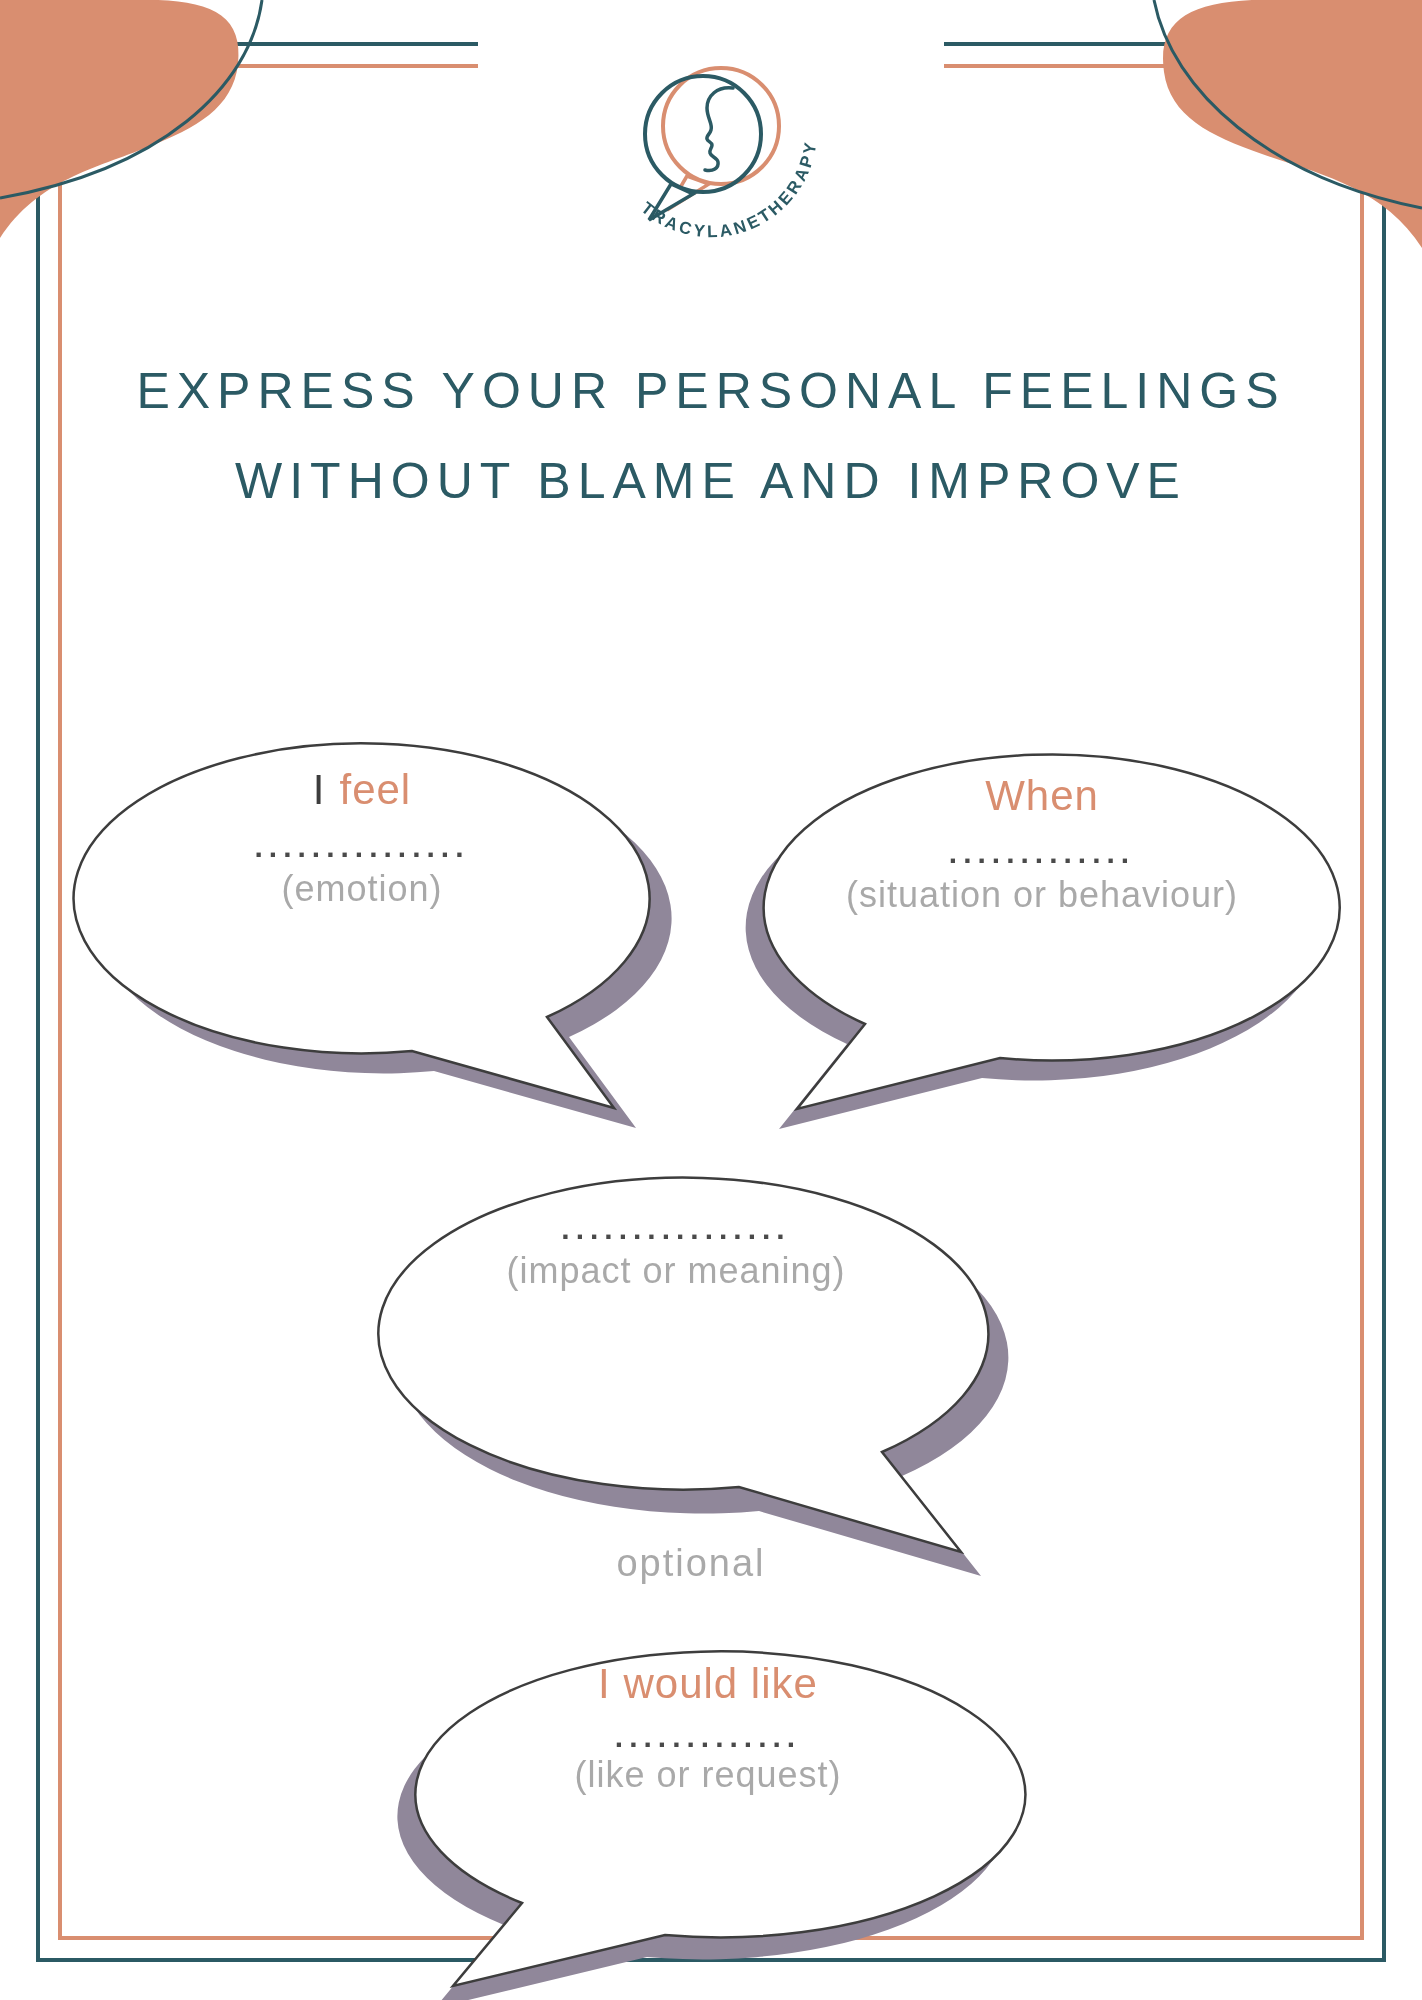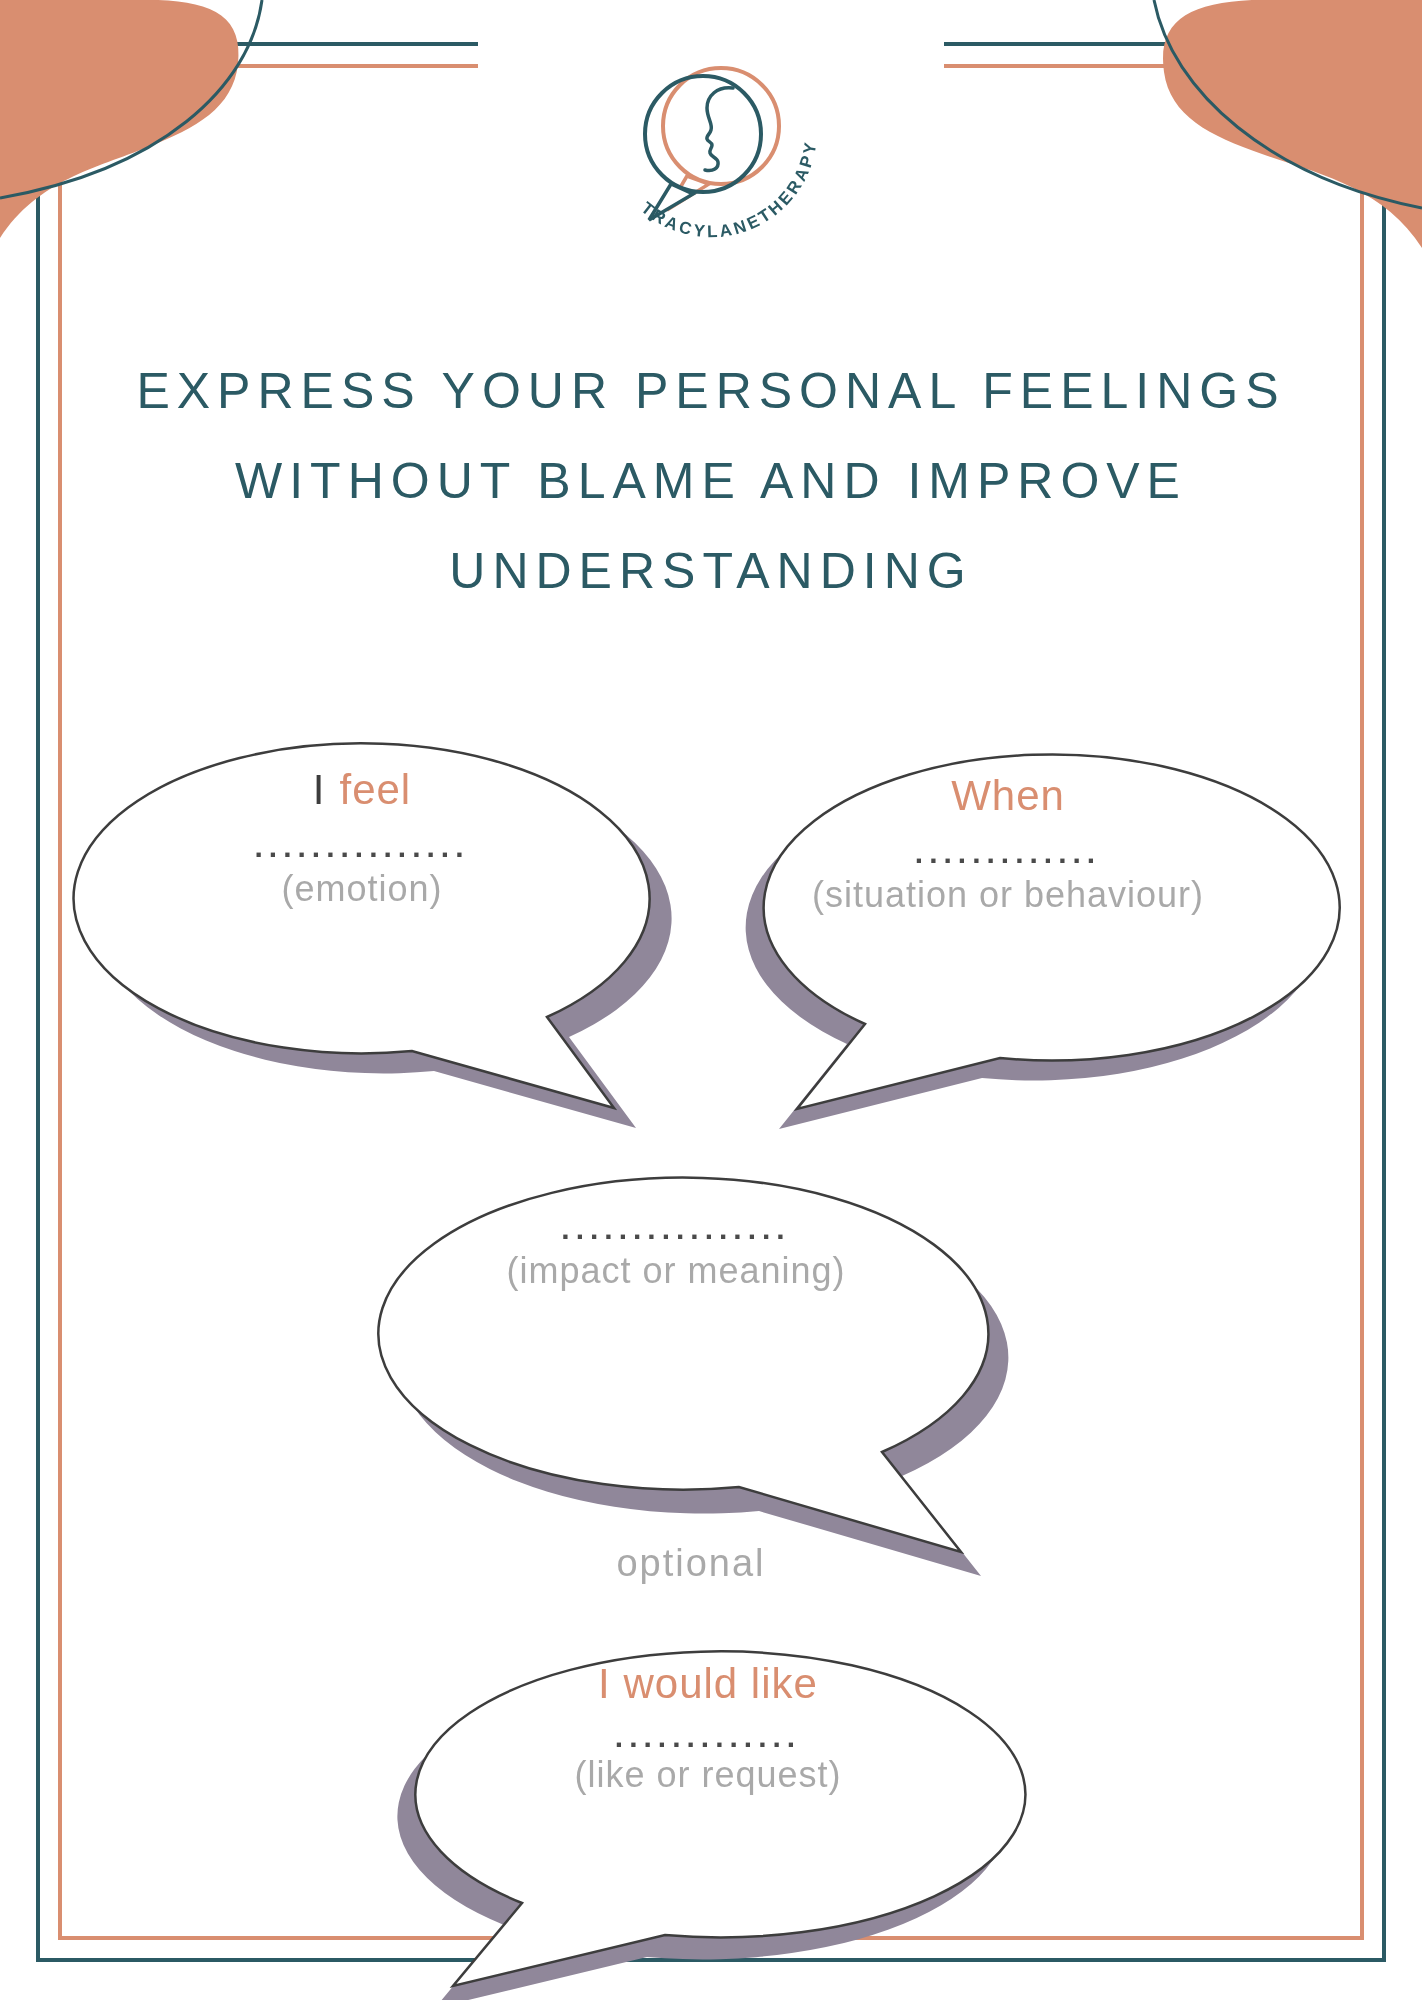--- a/index.html
+++ b/index.html
@@ -86,40 +86,39 @@
              C 198,142 192,146 184,144" style="fill:none;stroke:var(--teal,#2b5a64);stroke-width:3.5;stroke-linecap:round"></path>
 
     <text style="fill:var(--teal,#2b5a64);font-size:17px;font-weight:bold;letter-spacing:3px">
       <textPath href="#brandArc" startOffset="52">TRACYLANETHERAPY</textPath>
     </text>
   </svg>
 
   <div class="title">
     <div class="title-line">EXPRESS YOUR PERSONAL FEELINGS</div>
     <div class="title-line">WITHOUT BLAME AND IMPROVE</div>
-    <div class="title-line">UNDERSTANDING</div>
   </div>
 
   <svg class="bubble" style="left:54px;top:723px" width="646" height="410" viewBox="0 0 646 410">
     <path class="bubble-shadow" transform="translate(22,20)" d="M 358,328 A 288,155 0 1 1 493,294 L 560,385 Z"></path>
     <path class="bubble-body" d="M 358,328 A 288,155 0 1 1 493,294 L 560,385 Z"></path>
   </svg>
   <div class="bubble-text" style="left:74px;top:766px;width:576px">
     <div class="keyword">
       <span class="prefix">I</span><span>feel</span>
     </div>
     <div class="dots">...............</div>
     <div class="hint">(emotion)</div>
   </div>
 
   <svg class="bubble" style="left:742px;top:724px" width="640" height="412" viewBox="0 0 640 412">
     <path class="bubble-shadow" transform="translate(-18,20)" d="M 258,334 A 288,153 0 1 0 123,300 L 55,385 Z"></path>
     <path class="bubble-body" d="M 258,334 A 288,153 0 1 0 123,300 L 55,385 Z"></path>
   </svg>
-  <div class="bubble-text" style="left:720px;top:772px;width:576px">
+  <div class="bubble-text" style="left:754px;top:772px;width:576px">
     <div class="keyword">When</div>
     <div class="dots">.............</div>
     <div class="hint">(situation or behaviour)</div>
   </div>
 
   <svg class="bubble" style="left:361px;top:1152px" width="660" height="430" viewBox="0 0 660 430">
     <path class="bubble-shadow" transform="translate(20,24)" d="M 378,335 A 305,156 0 1 1 521,300 L 600,400 Z"></path>
     <path class="bubble-body" d="M 378,335 A 305,156 0 1 1 521,300 L 600,400 Z"></path>
   </svg>
   <div class="bubble-text" style="left:371px;top:1196px;width:610px">

